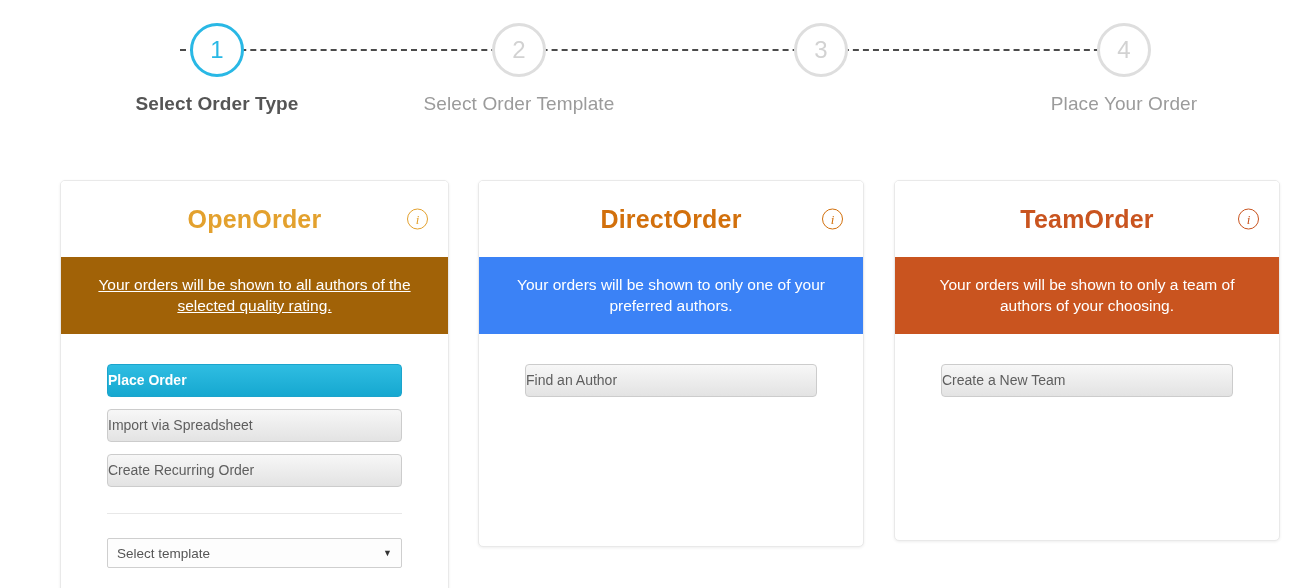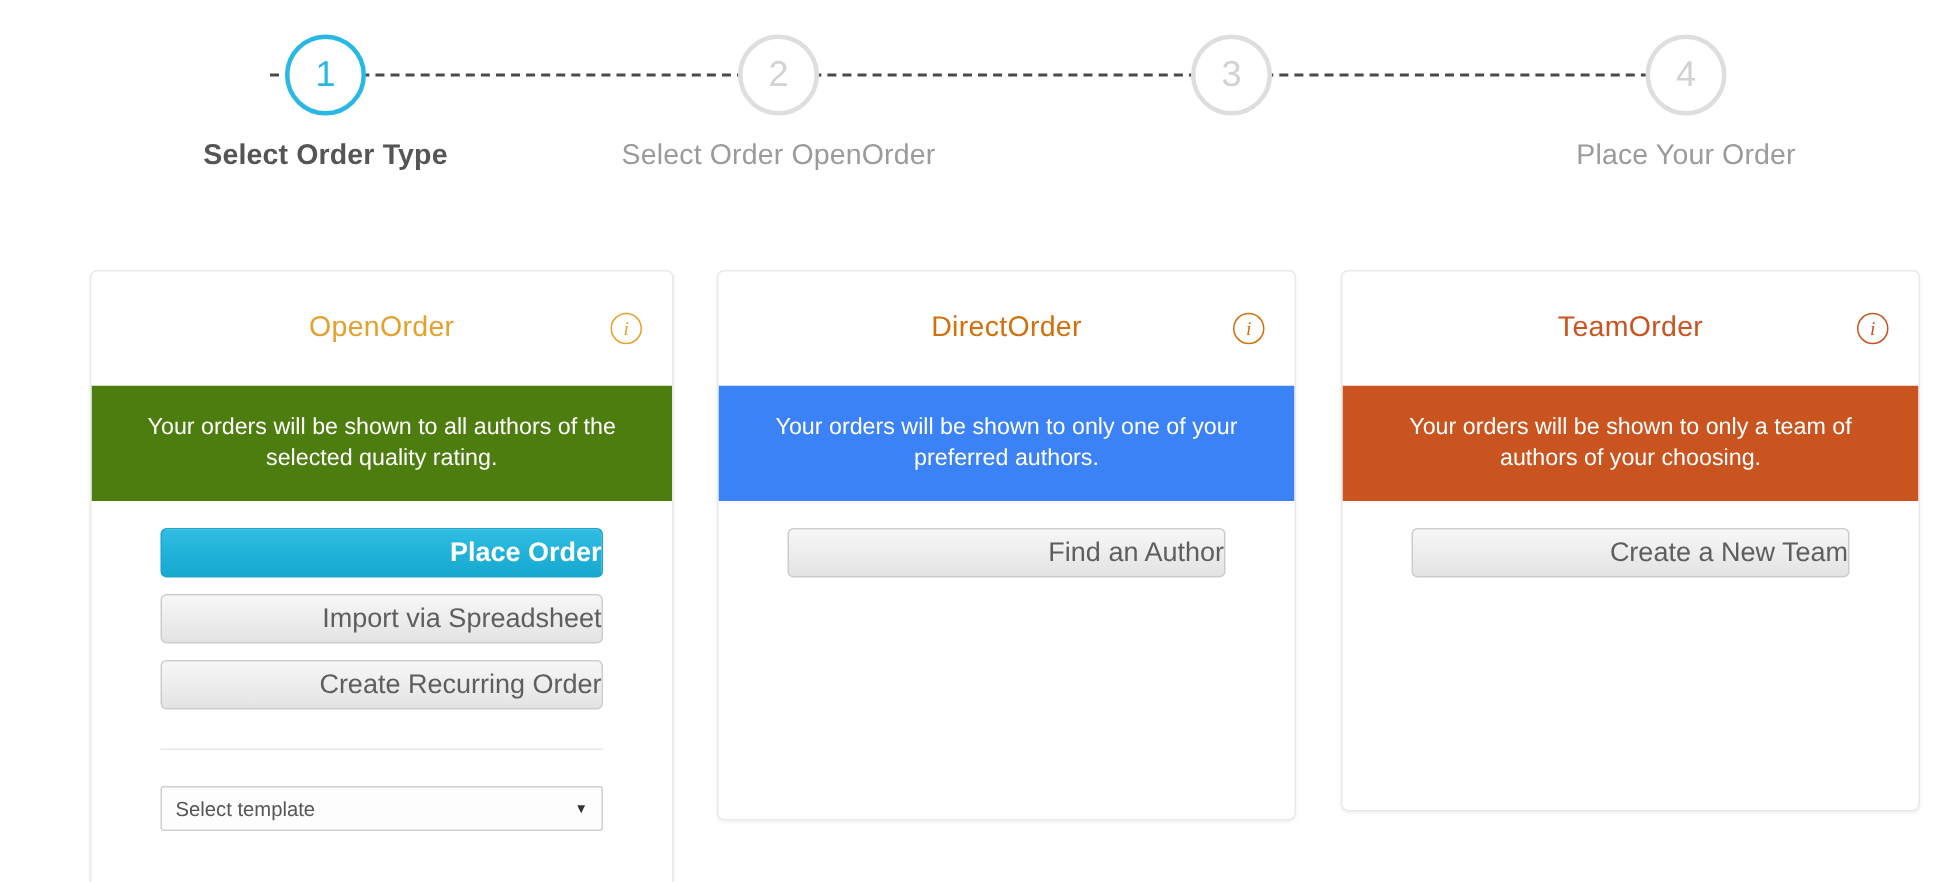--- a/index.html
+++ b/index.html
@@ -81,22 +81,22 @@
   }
   .card-head {
     height: 76px;
     display: flex;
     align-items: center;
     justify-content: center;
     position: relative;
     background: #fff;
   }
   .card-title {
-    font-size: 19px;
-    font-weight: 400;
+    font-size: 25px;
+    font-weight: 700;
     letter-spacing: 0.2px;
   }
   .info-icon {
     position: absolute;
     right: 20px;
     top: 50%;
     transform: translateY(-50%);
     width: 21px;
     height: 21px;
     border-radius: 50%;
@@ -122,30 +122,31 @@
     justify-content: center;
   }
   .card-body {
     padding: 18px 46px 20px;
   }
   .btn {
     display: block;
     width: 100%;
     height: 33px;
     line-height: 31px;
-    text-align: right;
-    font-size: 18px;
+    text-align: left;
+    font-size: 14px;
     border-radius: 4px;
     margin-bottom: 11px;
     cursor: pointer;
     border: 1px solid #cccccc;
     background: linear-gradient(to bottom, #f7f7f7 0%, #e3e3e3 100%);
     color: #5e5e5e;
     font-weight: 400;
     user-select: none;
+    margin-top: 12px;
   }
   .btn-primary {
     background: linear-gradient(to bottom, #2fbde2 0%, #16a8d0 100%);
     border: 1px solid #1ba4cc;
     color: #ffffff;
     font-weight: 700;
   }
   .divider {
     border-top: 1px solid #e8e8e8;
     margin: 26px 0 24px;
@@ -181,21 +182,21 @@
     <div class="step-circle">
       <span>1</span>
     </div>
     <div class="step-label">Select Order Type</div>
   </div>
 
   <div class="step" style="left:409px;">
     <div class="step-circle">
       <span>2</span>
     </div>
-    <div class="step-label">Select Order OpenOrder</div>
+    <div class="step-label">Select Order Template</div>
   </div>
 
   <div class="step" style="left:711px;">
     <div class="step-circle">
       <span>3</span>
     </div>
   </div>
 
   <div class="step" style="left:1014px;">
     <div class="step-circle">
@@ -205,21 +206,21 @@
   </div>
 </div>
 
 <div class="cards">
 
   <div class="card" style="left:60px; top:48px; width:389px; height:480px;">
     <div class="card-head">
       <div class="card-title" style="color:#e3a12e;">OpenOrder</div>
       <div class="info-icon" style="color:#e3a12e;">i</div>
     </div>
-    <div class="banner" style="background:#4d7c0f;">
+    <div class="banner" style="background:#a16207;text-decoration:underline;">
       <span>Your orders will be shown to all authors of the selected quality rating.</span>
     </div>
     <div class="card-body">
       <div class="btn btn-primary">Place Order</div>
       <div class="btn">Import via Spreadsheet</div>
       <div class="btn">Create Recurring Order</div>
       <div class="divider"></div>
       <div class="select-box">
         <span>Select template</span>
         <span class="caret">▼</span>

